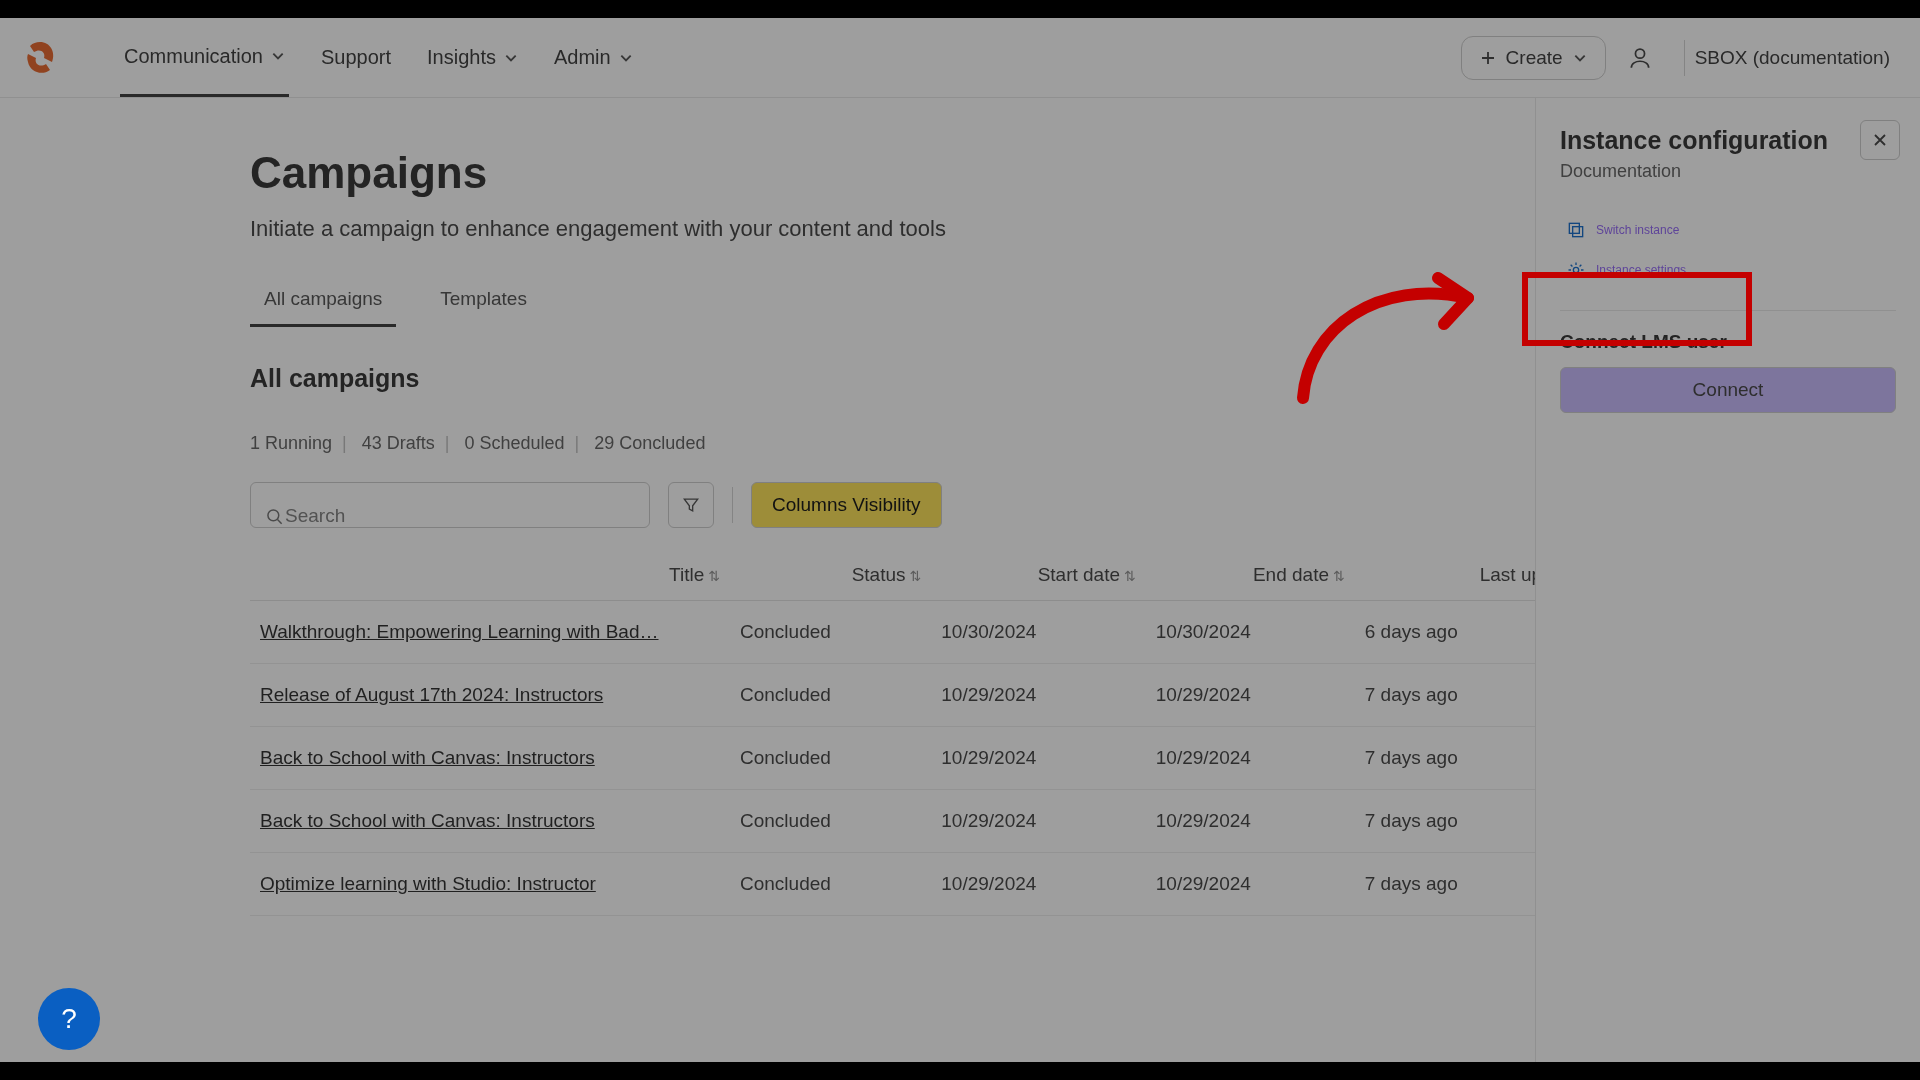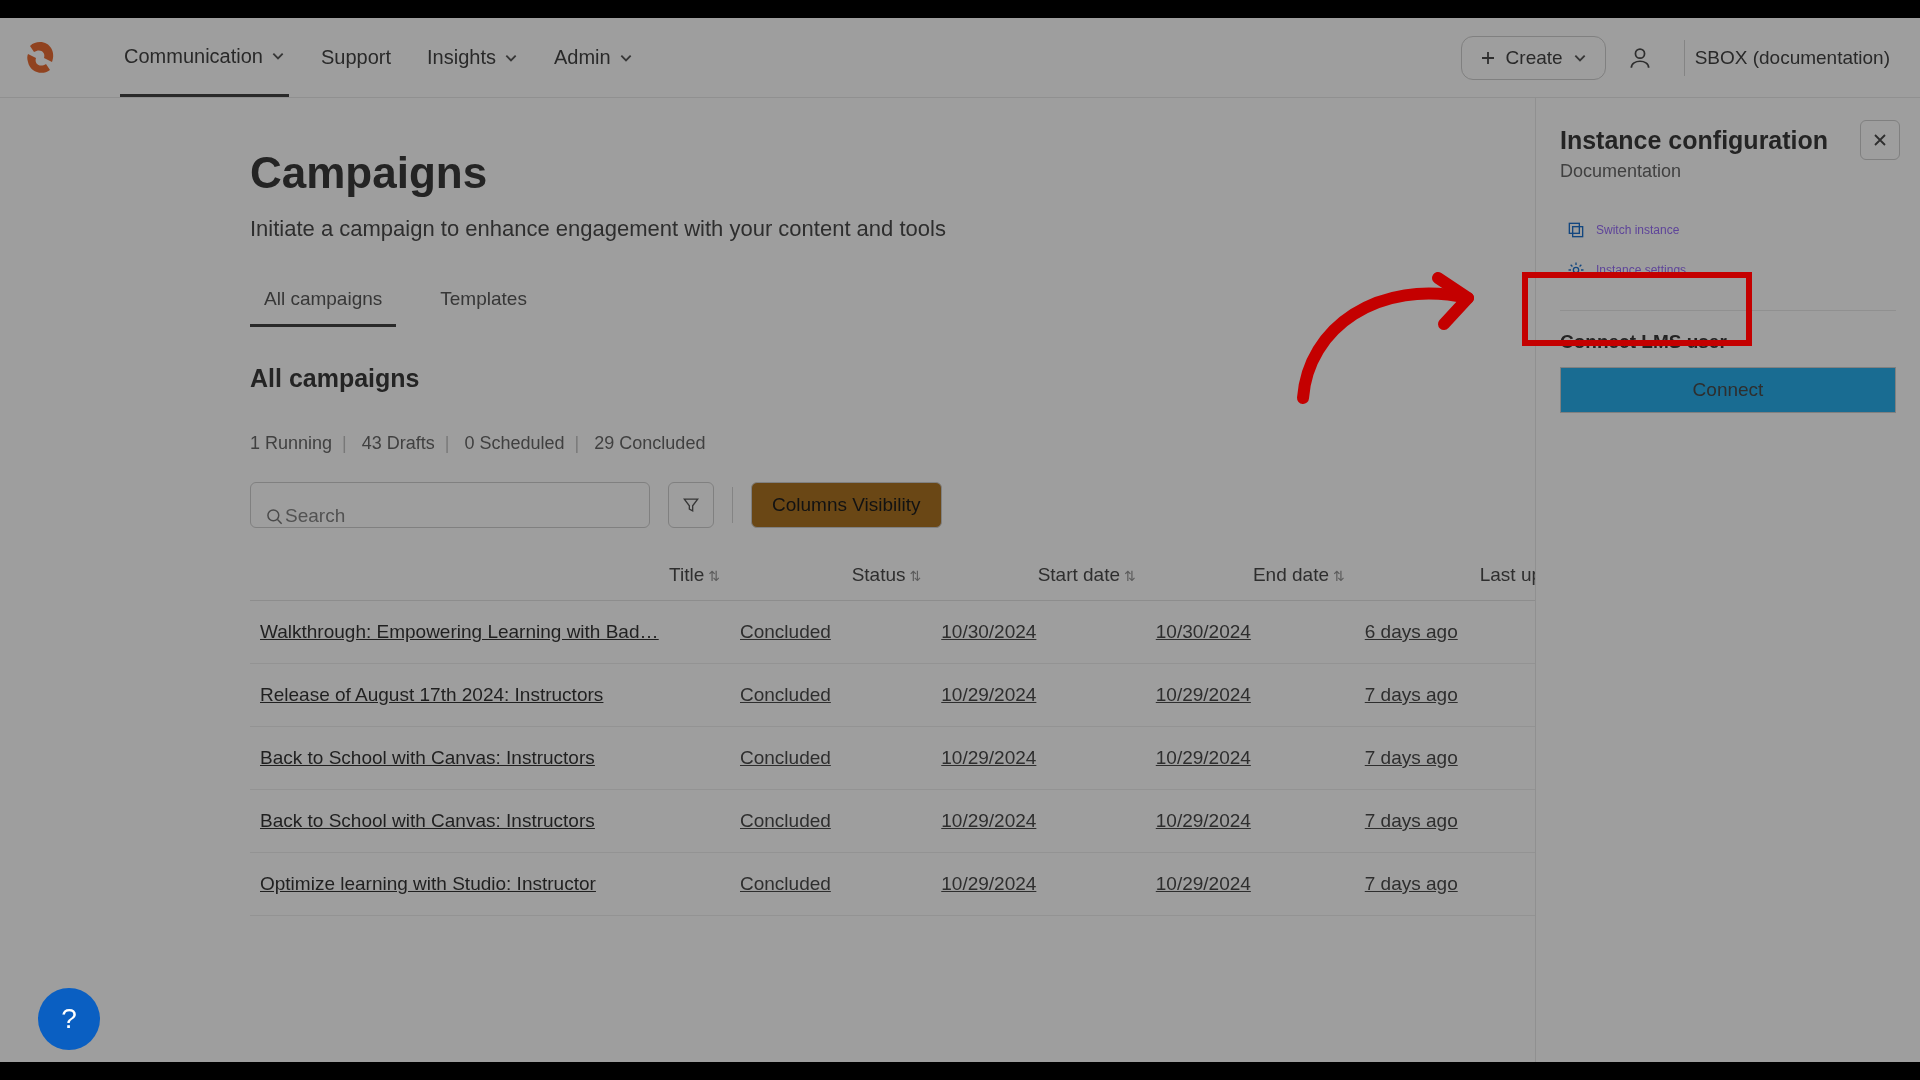--- a/index.html
+++ b/index.html
@@ -33,39 +33,39 @@
 
   .section-title { font-size:25px; font-weight:600; color:#222; margin-bottom:10px; }
   .counts { font-size:18px; color:#555; margin-bottom:28px;margin-top:40px; }
   .counts span.sep { color:#bbb; margin:0 10px; }
 
   .toolbar { display:flex; align-items:center; gap:18px; margin-bottom:22px; }
   .search { display:flex; align-items:flex-end; border:1px solid #c8c8c8; border-radius:6px; padding:0 14px; width:400px; height:46px; background:#fff; }
   .search input { border:none; outline:none; font-size:19px; flex:1; background:transparent; }
   .icon-btn { width:46px; height:46px; border:1px solid #c8c8c8; border-radius:6px; display:flex; align-items:center; justify-content:center; background:#fff; cursor:pointer; }
   .vsep { width:1px; height:36px; background:#d0d0d0; }
-  .cols-btn { height:46px; border:1px solid #c8c8c8; border-radius:6px; padding:0 20px; display:flex; align-items:center; font-size:19px; background:#a16207; cursor:pointer; }
+  .cols-btn { height:46px; border:1px solid #c8c8c8; border-radius:6px; padding:0 20px; display:flex; align-items:center; font-size:19px; background:#fde047; cursor:pointer; }
 
   table { width:100%; border-collapse:collapse; }
   thead th { text-align:right; font-size:19px; font-weight:500; color:#333; padding:14px 10px; border-bottom:1px solid #e0e0e0; }
   thead th .sort { font-size:14px; color:#888; margin-left:4px; }
-  tbody td { padding:20px 10px; border-bottom:1px solid #ececec; font-size:19px; color:#333; vertical-align:middle; white-space:nowrap;text-decoration:underline; }
+  tbody td { padding:20px 10px; border-bottom:1px solid #ececec; font-size:19px; color:#333; vertical-align:middle; white-space:nowrap; }
   tbody td.title-cell { max-width:460px; overflow:hidden; text-overflow:ellipsis; }
   tbody td a { color:#1a1a1a; text-decoration:underline; cursor:pointer; }
 
   
   .panel { position:absolute; top:80px; right:0; width:385px; bottom:0; background:#fff; border-left:1px solid #e5e5e5; padding:28px 24px; }
   .panel h2 { font-size:25px; font-weight:600; color:#222; margin-bottom:6px; }
   .panel .doc { font-size:18px; color:#555; margin-bottom:28px; }
   .close-btn { position:absolute; top:22px; right:20px; width:40px; height:40px; border:1px solid #c8c8c8; border-radius:6px; display:flex; align-items:center; justify-content:center; cursor:pointer; background:#fff; }
   .link-row { display:flex; align-items:center; gap:10px; font-size:12px; color:#8b5cf6; cursor:pointer; padding:10px 6px; }
   .link-row svg { width:20px; height:20px; stroke:#0060c7; }
   .panel-hr { height:1px; background:#e5e5e5; margin:20px 0; }
   .panel h3 { font-size:19px; font-weight:600; color:#222; margin-bottom:14px; }
-  .connect-btn { width:100%; height:46px; border:1px solid #c8c8c8; border-radius:0; background:#0ea5e9; font-size:19px; color:#333; cursor:pointer; }
+  .connect-btn { width:100%; height:46px; border:1px solid #c8c8c8; border-radius:6px; background:#c4b5fd; font-size:19px; color:#333; cursor:pointer; }
 
   
   .highlight-box { position:absolute; border:6px solid #c40000; pointer-events:none; }
   .arrow { position:absolute; pointer-events:none; }
 
   
   .dim { position:absolute; inset:0; background:rgba(40,40,40,0.45); }
 
   .help-fab { position:absolute; left:38px; bottom:30px; width:62px; height:62px; border-radius:50%; background:#0a5fc2; display:flex; align-items:center; justify-content:center; color:#fff; font-size:28px; cursor:pointer; z-index:40; }
 </style>

